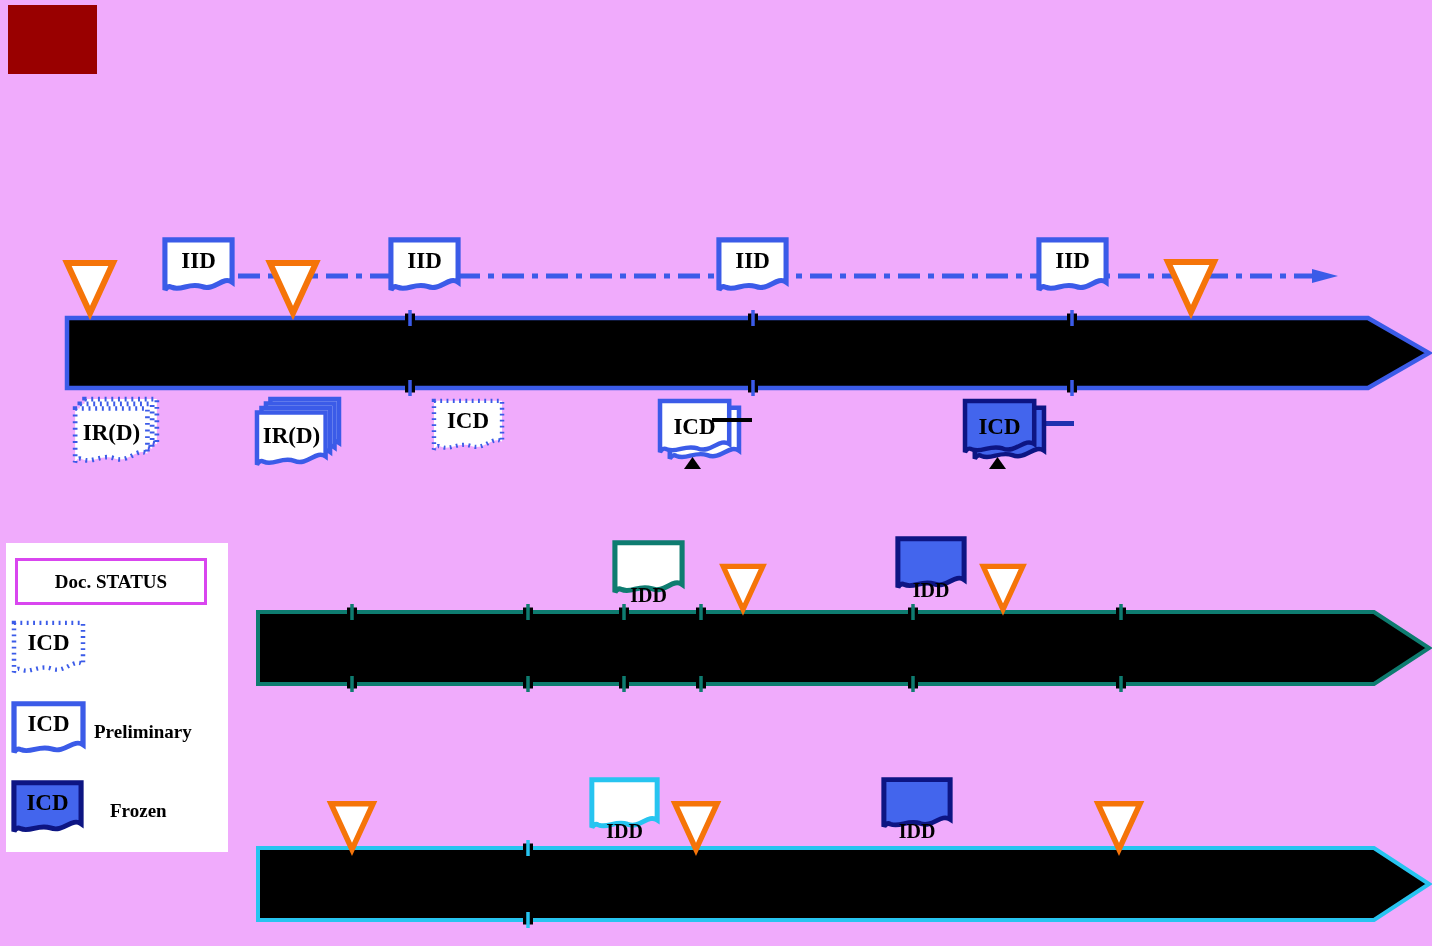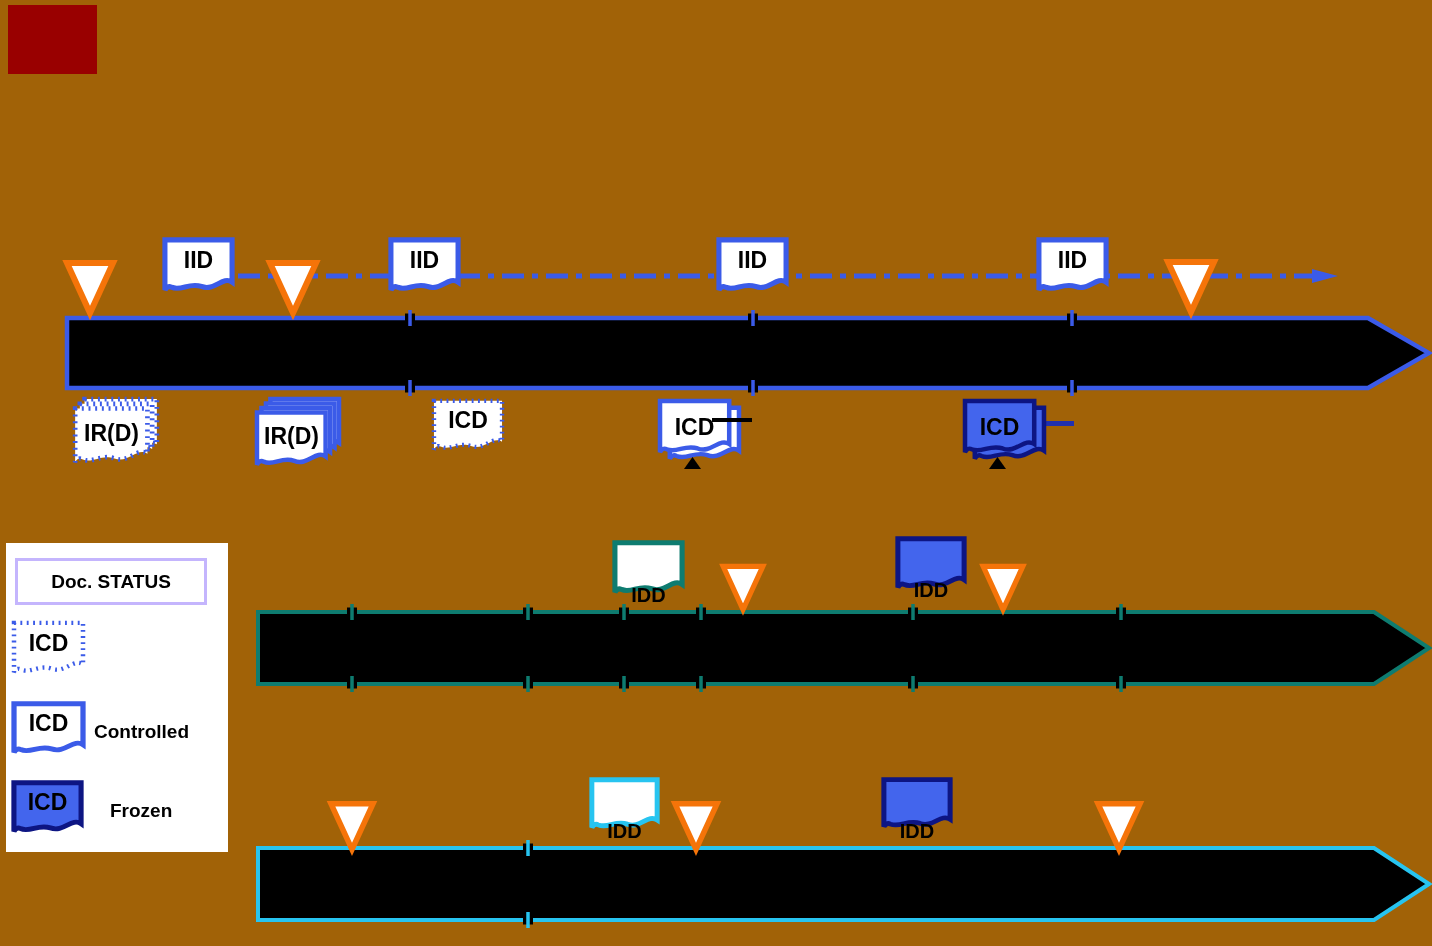--- a/index.html
+++ b/index.html
@@ -1,36 +1,36 @@
 <!DOCTYPE html>
 <html><head>
 <meta charset="utf-8">
 <style>
   html,body{margin:0;padding:0;background:#000;}
   #stage{
-    position:relative;width:1432px;height:946px;background:#a16207;overflow:hidden;
-    font-family:Liberation Sans, sans-serif;
+    position:relative;width:1432px;height:946px;background:#f0abfc;overflow:hidden;
+    font-family:Liberation Serif, serif;
   }
   .abs{position:absolute;}
   .doc{position:absolute;}
   .doc svg{position:absolute;left:0;top:0;width:100%;height:100%;overflow:visible;}
   .doc-label{
     position:absolute;left:0;right:0;top:0;height:74%;
     display:flex;align-items:center;justify-content:center;
     font-weight:bold;font-size:23px;color:#000;letter-spacing:0px;white-space:nowrap;
   }
   .doc-label.sm{font-size:20px;margin-top:32px;}
   .tri{position:absolute;}
   .tri svg{width:100%;height:100%;overflow:visible;display:block;}
   .callout{position:absolute;}
   
   #legend{position:absolute;left:6px;top:543px;width:222px;height:309px;background:#fff;}
   #legend-title-box{
     position:absolute;left:9px;top:15px;width:186px;height:41px;
-    border:3px solid #c4b5fd;display:flex;align-items:center;justify-content:center;
+    border:3px solid #d946ef;display:flex;align-items:center;justify-content:center;
     font-weight:bold;font-size:19px;color:#000;background:#fff;
   }
   .legend-label{
     position:absolute;display:flex;align-items:center;
     font-weight:bold;font-size:19px;color:#000;white-space:nowrap;
   }
   .bar-svg{position:absolute;left:0;width:1432px;overflow:visible;}
 </style>
 </head>
 <body>
@@ -257,21 +257,21 @@
       </svg>
       <span class="doc-label">ICD</span>
     </div>
 
     <div class="doc" style="left:5px;top:158px;width:75px;height:62px;">
       <svg viewBox="0 0 100 88" preserveAspectRatio="none">
         <path d="M4,4 H96 V62 C83,53 72,75 54,68 C37,62 26,75 13,69 C9,67 6,69 4,73 Z" fill="#fff" stroke="#3B5BE8" stroke-width="7"></path>
       </svg>
       <span class="doc-label">ICD</span>
     </div>
-    <div class="legend-label" style="left:88px;top:158px;height:62px;">Controlled</div>
+    <div class="legend-label" style="left:88px;top:158px;height:62px;">Preliminary</div>
 
     <div class="doc" style="left:5px;top:237px;width:73px;height:62px;">
       <svg viewBox="0 0 100 88" preserveAspectRatio="none">
         <path d="M4,4 H96 V62 C83,53 72,75 54,68 C37,62 26,75 13,69 C9,67 6,69 4,73 Z" fill="#4365ED" stroke="#0D1583" stroke-width="7"></path>
       </svg>
       <span class="doc-label">ICD</span>
     </div>
     <div class="legend-label" style="left:104px;top:237px;height:62px;">Frozen</div>
   </div>
 

